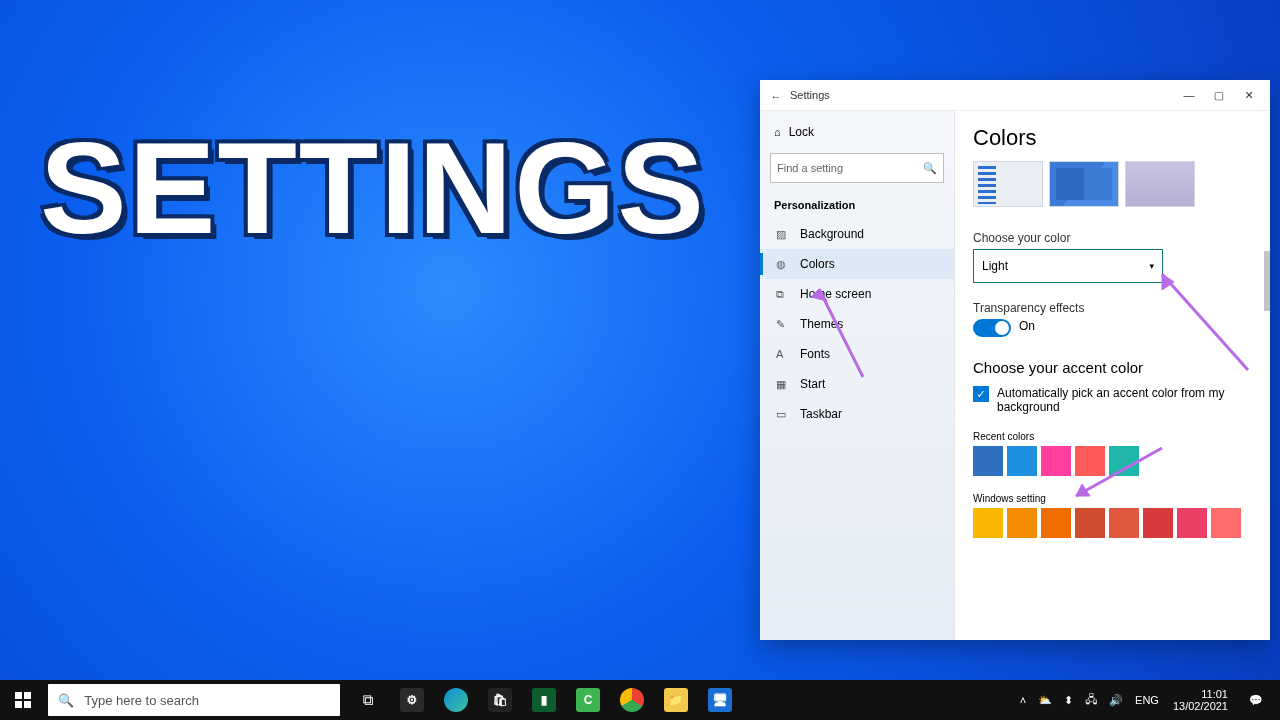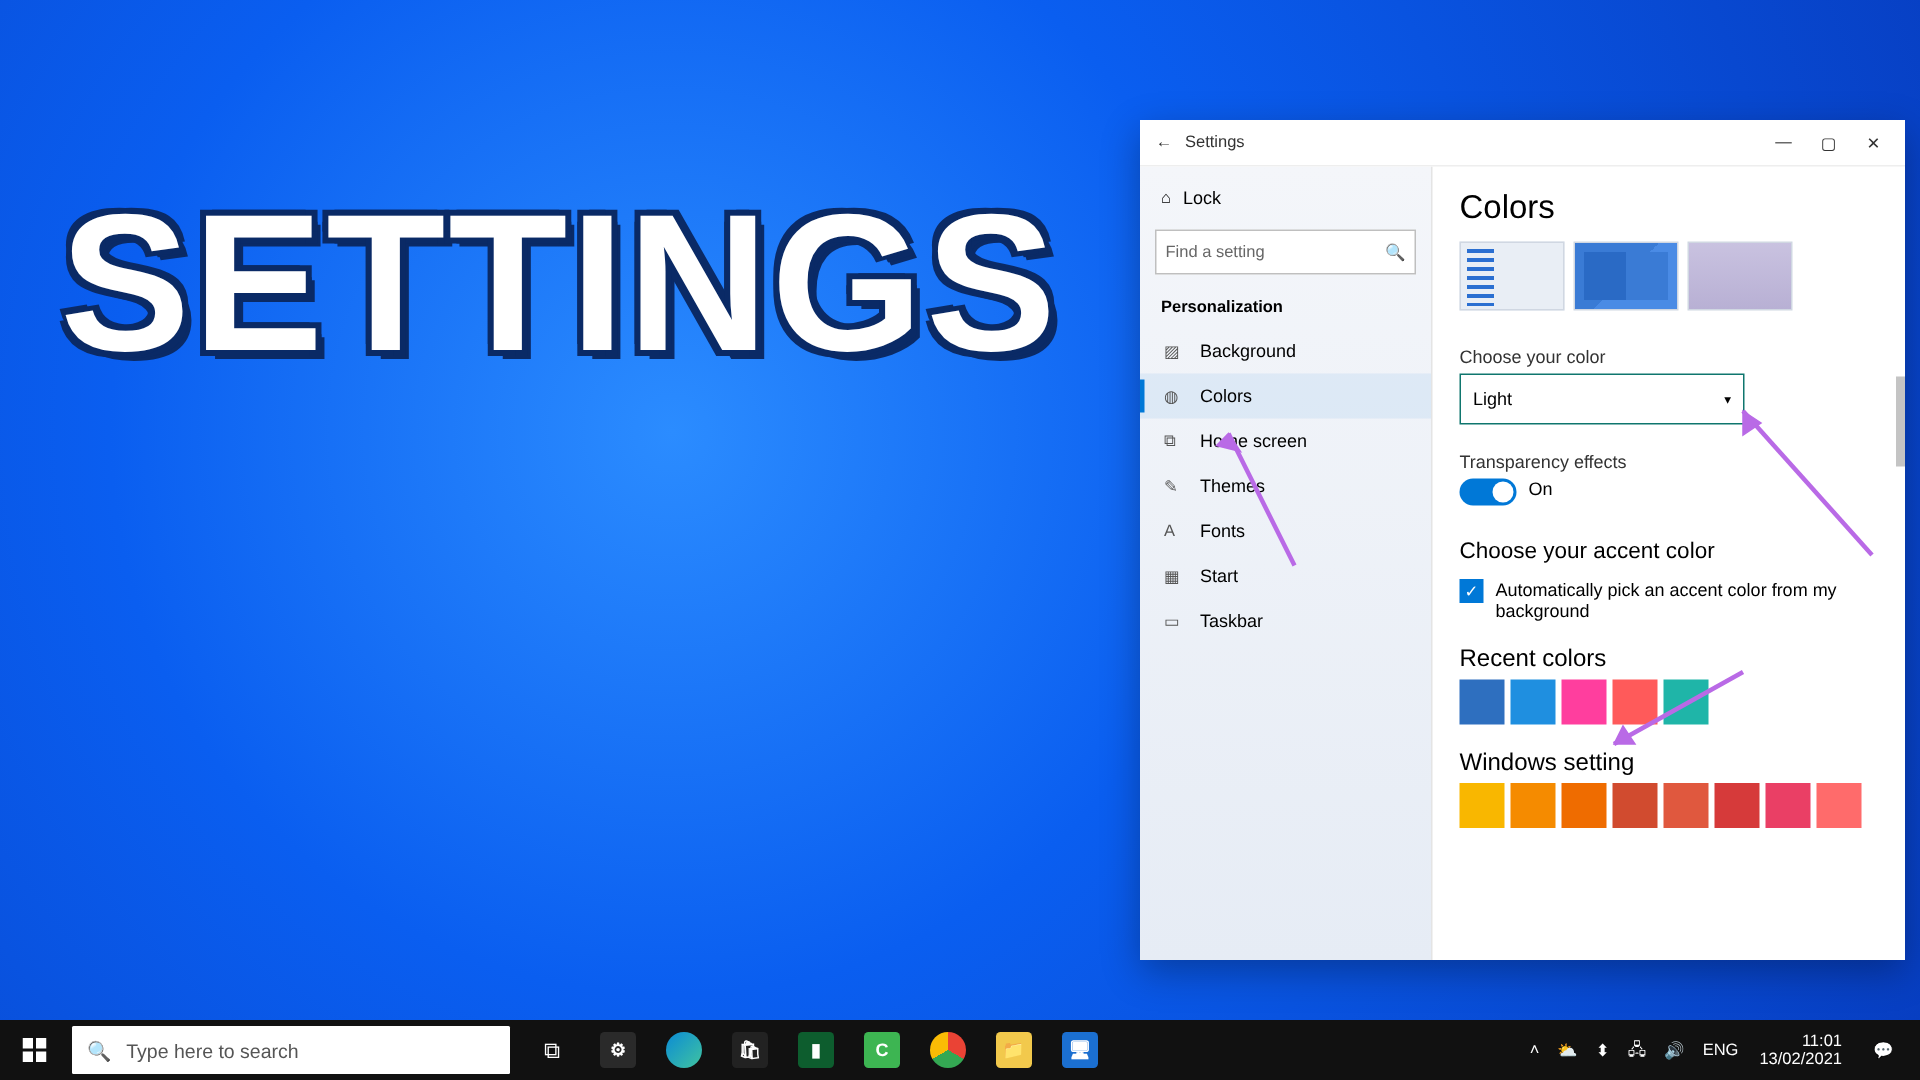--- a/index.html
+++ b/index.html
@@ -43,21 +43,21 @@
 
 .toggle-row { display: flex; align-items: flex-start; gap: 8px; margin-bottom: 22px; }
 .toggle { width: 38px; height: 18px; border-radius: 10px; background: #0078d7; position: relative; cursor: pointer; }
 .toggle::after { content: ""; position: absolute; right: 2px; top: 2px; width: 14px; height: 14px; border-radius: 50%; background: #fff; }
 .toggle-lbl { font-size: 12px; }
 
 .section-h { font-size: 15px; font-weight: 400; margin-bottom: 10px; }
 .check-row { display: flex; align-items: flex-start; gap: 8px; margin-bottom: 14px; font-size: 12px; }
 .checkbox { width: 16px; height: 16px; background: #0078d7; color: #fff; font-size: 11px; display: flex; align-items: center; justify-content: center; flex-shrink: 0; }
 
-.sublbl { font-size: 16px; margin-bottom: 4px; margin-top: 17px; }
+.sublbl { font-size: 10px; margin-bottom: 4px; margin-top: 17px; }
 .sw-row { display: flex; gap: 4px; margin-bottom: 12px; }
 .sw { width: 30px; height: 30px; cursor: pointer; }
 
 .scrollthumb { position: absolute; right: 0; top: 140px; width: 6px; height: 60px; background: #c4c4c4; }
 
 
 .arrow { position: absolute; stroke: #b96ae6; fill: #b96ae6; pointer-events: none; }
 
 
 .taskbar { position: absolute; left: 0; right: 0; bottom: 0; height: 40px; background: #111; display: flex; align-items: center; color: #fff; }

